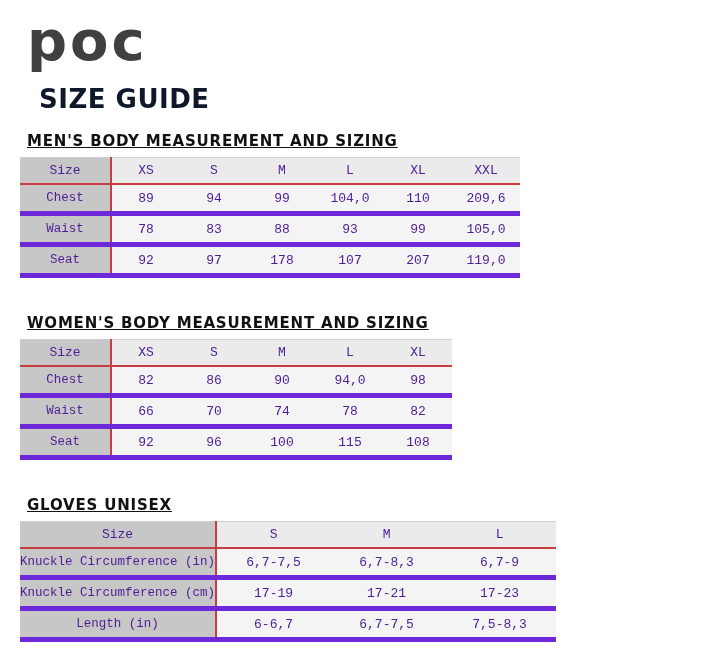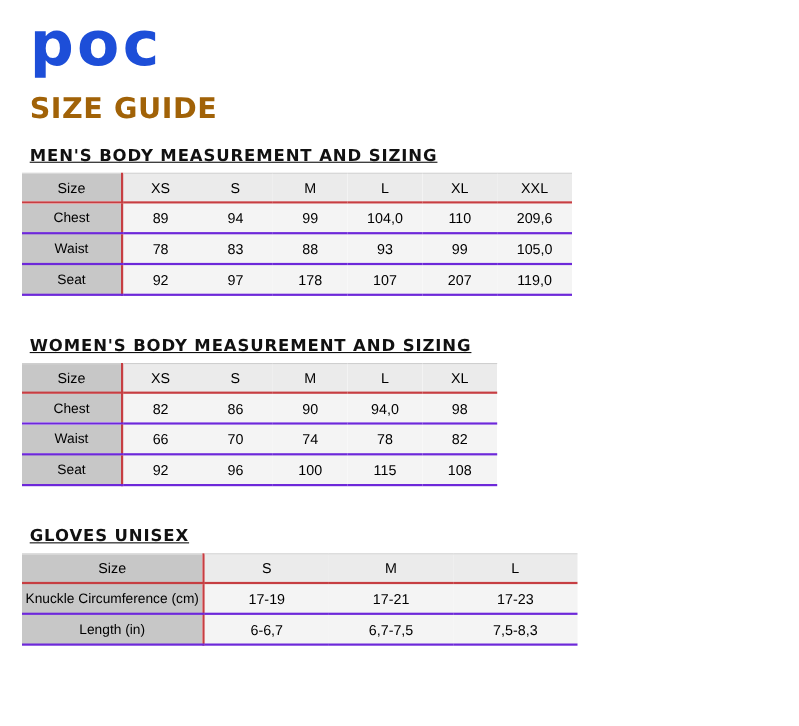--- a/index.html
+++ b/index.html
@@ -10,67 +10,68 @@
   }
   .page { padding: 13px 0 0 20px; }
 
   .logo {
     margin-left: 7px;
     font-family: "DejaVu Sans", sans-serif;
     font-weight: bold;
     font-size: 56px;
     line-height: 1.0;
     letter-spacing: 3px;
-    color: #1d4ed8;
+    color: #404040;
   }
 
   h1.page-title {
-    margin: 15px 0 0 7px;
+    margin: 15px 0 0 19px;
     font-family: "DejaVu Sans", sans-serif;
     font-weight: bold;
     font-size: 26px;
     letter-spacing: 0.5px;
-    color: #a16207;
+    color: #0f172a;
   }
 
   h2.section-heading {
     margin: 36px 0 7px 7px;
     font-family: "DejaVu Sans", sans-serif;
     font-weight: bold;
     font-size: 15px;
     letter-spacing: 0.8px;
     color: #111111;
     text-decoration: underline;
   }
   h2.section-heading.first { margin-top: 18px; }
 
   table.size-table {
     border-collapse: collapse;
     table-layout: fixed;
     font-size: 13px;
-    color: #000000;
+    color: #4c1d95;
+    font-family: Liberation Mono, monospace;
   }
   table.size-table th, table.size-table td {
     padding: 0;
     text-align: center;
     vertical-align: middle;
     font-weight: normal;
     overflow: hidden;
     white-space: nowrap;
   }
   table.size-table th {
     height: 25px;
     background: #ebebeb;
     border-top: 1px solid #cfcfcf;
     border-bottom: 2px solid #c63e42;
   }
   table.size-table td {
     height: 26px;
     background: #f4f4f4;
-    border-bottom: 2px solid #6d28d9;
+    border-bottom: 5px solid #6d28d9;
   }
   table.size-table th.corner,
   table.size-table td.rowlabel {
     background: #c7c7c7;
     border-right: 2px solid #c63e42;
   }
   table.size-table td.rowlabel { font-size: 12.5px; }
 
   
   table.mens   th.corner, table.mens   td.rowlabel { width: 90px; }
@@ -183,20 +184,26 @@
       <thead>
         <tr>
           <th class="corner">Size</th>
           <th class="datacol">S</th>
           <th class="datacol">M</th>
           <th class="datacol">L</th>
         </tr>
       </thead>
       <tbody>
         <tr>
+          <td class="rowlabel">Knuckle Circumference (in)</td>
+          <td class="datacell">6,7-7,5</td>
+          <td class="datacell">6,7-8,3</td>
+          <td class="datacell">6,7-9</td>
+        </tr>
+        <tr>
           <td class="rowlabel">Knuckle Circumference (cm)</td>
           <td class="datacell">17-19</td>
           <td class="datacell">17-21</td>
           <td class="datacell">17-23</td>
         </tr>
         <tr>
           <td class="rowlabel">Length (in)</td>
           <td class="datacell">6-6,7</td>
           <td class="datacell">6,7-7,5</td>
           <td class="datacell">7,5-8,3</td>

